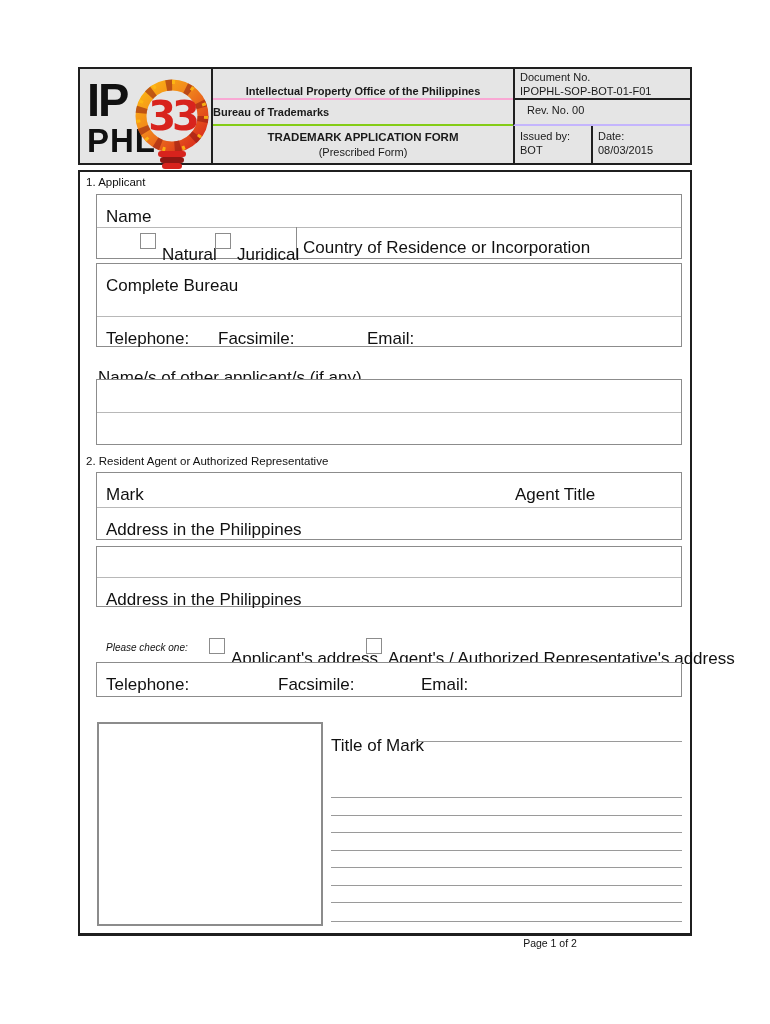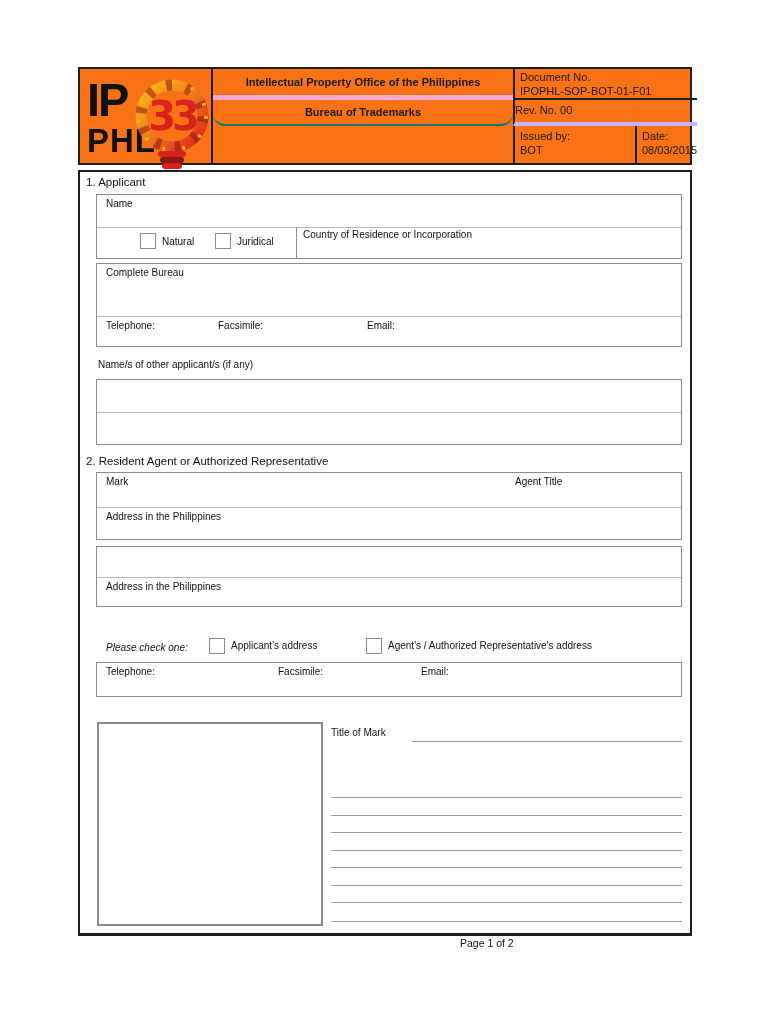--- a/index.html
+++ b/index.html
@@ -16,31 +16,31 @@
 
   
   .header-table {
     position: absolute;
     left: 78px; top: 67px;
     width: 614px; height: 98px;
     border: 2px solid #1f1f1f;
     display: grid;
     grid-template-columns: 133px 300px 1fr;
     grid-template-rows: 31px 26px 1fr;
-    background: #f97316;
+    background: #e5e5e5;
   }
   .cell { position: relative; }
   .logo-cell { grid-row: 1 / 4; grid-column: 1; border-right: 2px solid #1f1f1f; }
-  .office-cell { grid-row: 1; grid-column: 2; border-bottom: 5px solid #f9a8d4; display:flex; align-items:center; justify-content:center; }
+  .office-cell { grid-row: 1; grid-column: 2; border-bottom: 2px solid #f9a8d4; display:flex; align-items:flex-end; justify-content:center; }
   .docno-cell { grid-row: 1; grid-column: 3; border-bottom: 2px solid #1f1f1f; border-left: 2px solid #1f1f1f; padding: 1px 0 0 5px; }
-  .bureau-cell { grid-row: 2; grid-column: 2; border-bottom: 2px solid #0f766e; display:flex; align-items:center; justify-content:center;border-radius:12px; }
-  .revno-cell { grid-row: 2; grid-column: 3; border-bottom: 4px solid #c4b5fd; border-left: 2px solid #1f1f1f; padding: 3px 0 0 0; }
+  .bureau-cell { grid-row: 2; grid-column: 2; border-bottom: 2px solid #84cc16; display:flex; align-items:center; justify-content:flex-start; }
+  .revno-cell { grid-row: 2; grid-column: 3; border-bottom: 2px solid #c4b5fd; border-left: 2px solid #1f1f1f; padding: 3px 0 0 12px; }
   .title-cell { grid-row: 3; grid-column: 2; display:flex; flex-direction:column; align-items:center; justify-content:center; }
   .issued-date-cell { grid-row: 3; grid-column: 3; border-left: 2px solid #1f1f1f; display: flex; }
-  .issued-half { width: 120px; padding: 3px 15px 0 5px; }
+  .issued-half { width: 76px; padding: 3px 15px 0 5px; }
   .date-half { flex: 1; border-left: 2px solid #1f1f1f; padding: 3px 0 0 5px; }
 
   .t11 { font-size: 11px; line-height: 1.3; }
   .t11b { font-size: 11px; font-weight: bold; line-height: 1.3; }
   .t12b { font-size: 11.5px; font-weight: bold; line-height: 1.3; }
 
   
   .logo-ip  { position:absolute; left: 7px; top: 12px; font-size: 47px; font-weight: 900; letter-spacing: -2px; line-height: 0.8; color: #111; }
   .logo-phl { position:absolute; left: 7px; top: 57px; font-size: 33px; font-weight: 900; letter-spacing: 1px; line-height: 0.9; color: #111; }
   .emblem { position:absolute; left: 47px; top: 4px; }
@@ -49,21 +49,21 @@
   .body-box {
     position: absolute;
     left: 78px; top: 170px;
     width: 614px; height: 766px;
     border: 2px solid #1f1f1f;
     border-bottom-width: 3px;
     background: #fff;
   }
   .sec-title { position: absolute; font-size: 11.5px; color: #111; }
   .fieldbox { position: absolute; border: 1px solid #8c8c8c; background: #fff; }
-  .flabel { position: absolute; font-size: 10px; color: #111; white-space: nowrap; }
+  .flabel { position: absolute; font-size: 17px; color: #111; white-space: nowrap; margin-top: 9px; }
   .hdiv { position: absolute; border-top: 1px solid #b8b8b8; height: 0; }
   .vdiv { position: absolute; border-left: 1px solid #8c8c8c; width: 0; }
   .checkbox { position: absolute; width: 16px; height: 16px; border: 1px solid #8c8c8c; background: #fff; }
   .italic-small { position: absolute; font-size: 10px; font-style: italic; color: #111; white-space: nowrap; }
   .rule { position: absolute; border-top: 1px solid #9a9a9a; height: 0; }
   .footer { position: absolute; font-size: 10.5px; color: #111; }
 </style>
 </head>
 <body>
 
@@ -105,20 +105,24 @@
     </div>
 
     <div class="cell bureau-cell">
       <span class="t11b">Bureau of Trademarks</span>
     </div>
 
     <div class="cell revno-cell">
       <div class="t11">Rev. No. 00</div>
     </div>
 
+    <div class="cell title-cell">
+      <div class="t12b">TRADEMARK APPLICATION FORM</div>
+      <div class="t11">(Prescribed Form)</div>
+    </div>
 
     <div class="cell issued-date-cell">
       <div class="issued-half">
         <div class="t11">Issued by:</div>
         <div class="t11">BOT</div>
       </div>
       <div class="date-half">
         <div class="t11">Date:</div>
         <div class="t11">08/03/2015</div>
       </div>
@@ -182,15 +186,15 @@
 
   <div class="rule" style="left:331px; top:797px; width:351px;"></div>
   <div class="rule" style="left:331px; top:815px; width:351px;"></div>
   <div class="rule" style="left:331px; top:832px; width:351px;"></div>
   <div class="rule" style="left:331px; top:850px; width:351px;"></div>
   <div class="rule" style="left:331px; top:867px; width:351px;"></div>
   <div class="rule" style="left:331px; top:885px; width:351px;"></div>
   <div class="rule" style="left:331px; top:902px; width:351px;"></div>
   <div class="rule" style="left:331px; top:921px; width:351px;"></div>
 
-  <div class="footer" style="left:460px; top:937px; width:180px; text-align:left;">Page 1 of 2</div>
+  <div class="footer" style="left:460px; top:937px; width:180px; text-align:center;">Page 1 of 2</div>
 
 </div>
 
 </body></html>

